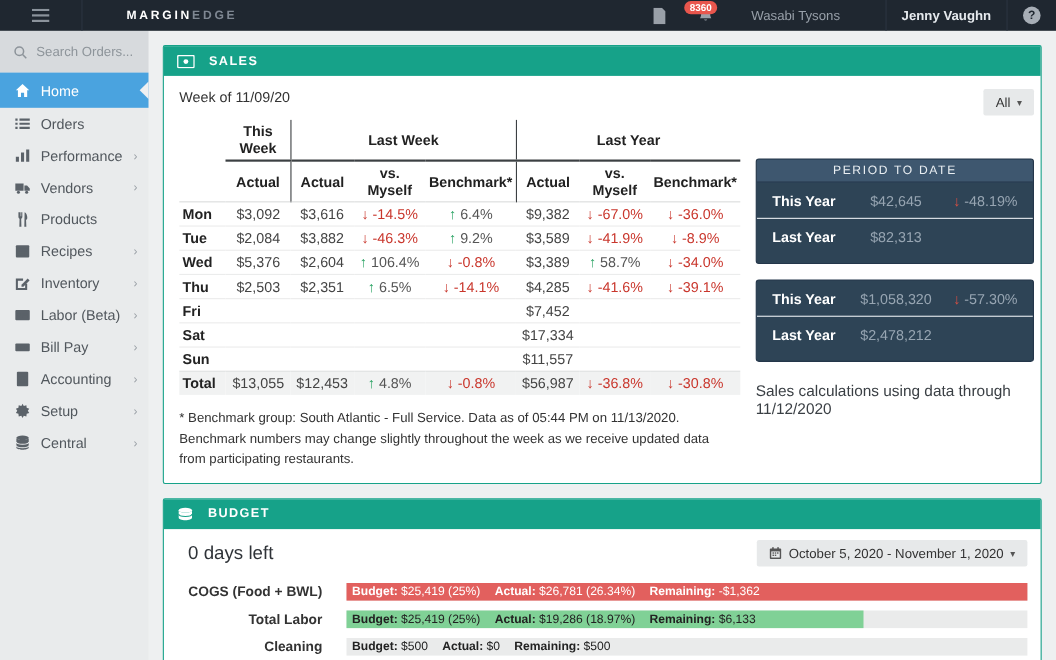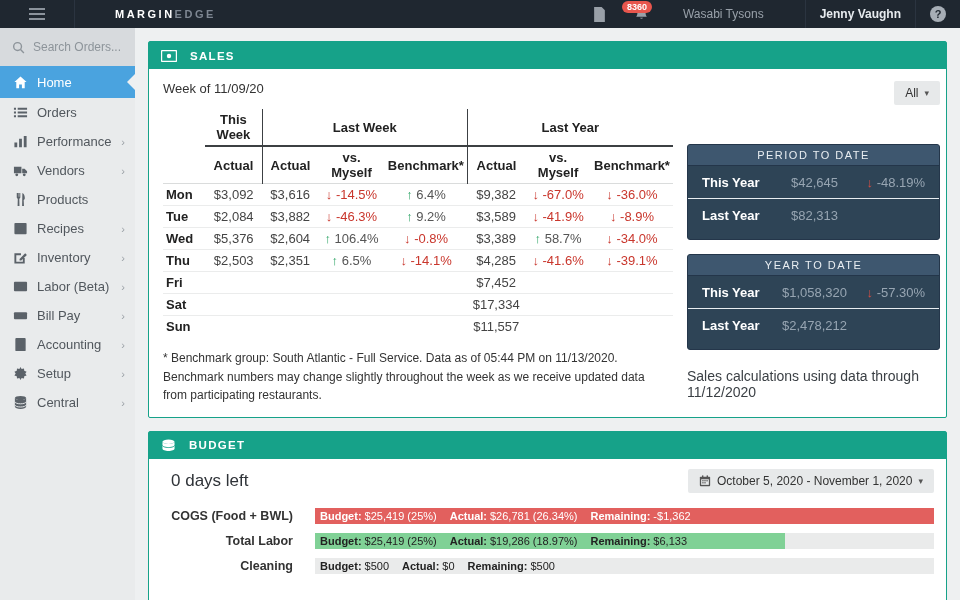--- a/index.html
+++ b/index.html
@@ -347,20 +347,30 @@
             <tr>
               <td class="day">Sun</td>
               <td></td>
                 <td></td>
                 <td></td>
                 <td></td>
               <td>$11,557</td>
               <td></td>
                 <td></td>
             </tr>
+            <tr class="total">
+              <td class="day">Total</td>
+              <td>$13,055</td>
+              <td>$12,453</td>
+              <td class="pos"><span class="arr">↑</span> <span class="val">4.8%</span></td>
+              <td class="neg"><span class="arr">↓</span> <span class="val">-0.8%</span></td>
+              <td>$56,987</td>
+              <td class="neg"><span class="arr">↓</span> <span class="val">-36.8%</span></td>
+              <td class="neg"><span class="arr">↓</span> <span class="val">-30.8%</span></td>
+            </tr>
           </tbody>
         </table>
         <div class="footnote">* Benchmark group: South Atlantic - Full Service. Data as of 05:44 PM on 11/13/2020. Benchmark numbers may change slightly throughout the week as we receive updated data from participating restaurants.</div>
       </div>
 
       <div class="sales-right">
         <div class="all-row">
           <button class="btn-gray">
             <span>All</span>
             <span class="caret">▾</span>
@@ -377,21 +387,20 @@
             </div>
             <div class="navy-row">
               <span class="nl">Last Year</span>
               <span class="nv">$82,313</span>
               <span class="np"></span>
             </div>
           </div>
         </div>
 
         <div class="navy">
-          <div class="navy-header">YEAR TO DATE</div>
           <div class="navy-body">
             <div class="navy-row">
               <span class="nl">This Year</span>
               <span class="nv">$1,058,320</span>
               <span class="np"><span class="arr">↓</span> <span>-57.30%</span></span>
             </div>
             <div class="navy-row">
               <span class="nl">Last Year</span>
               <span class="nv">$2,478,212</span>
               <span class="np"></span>

